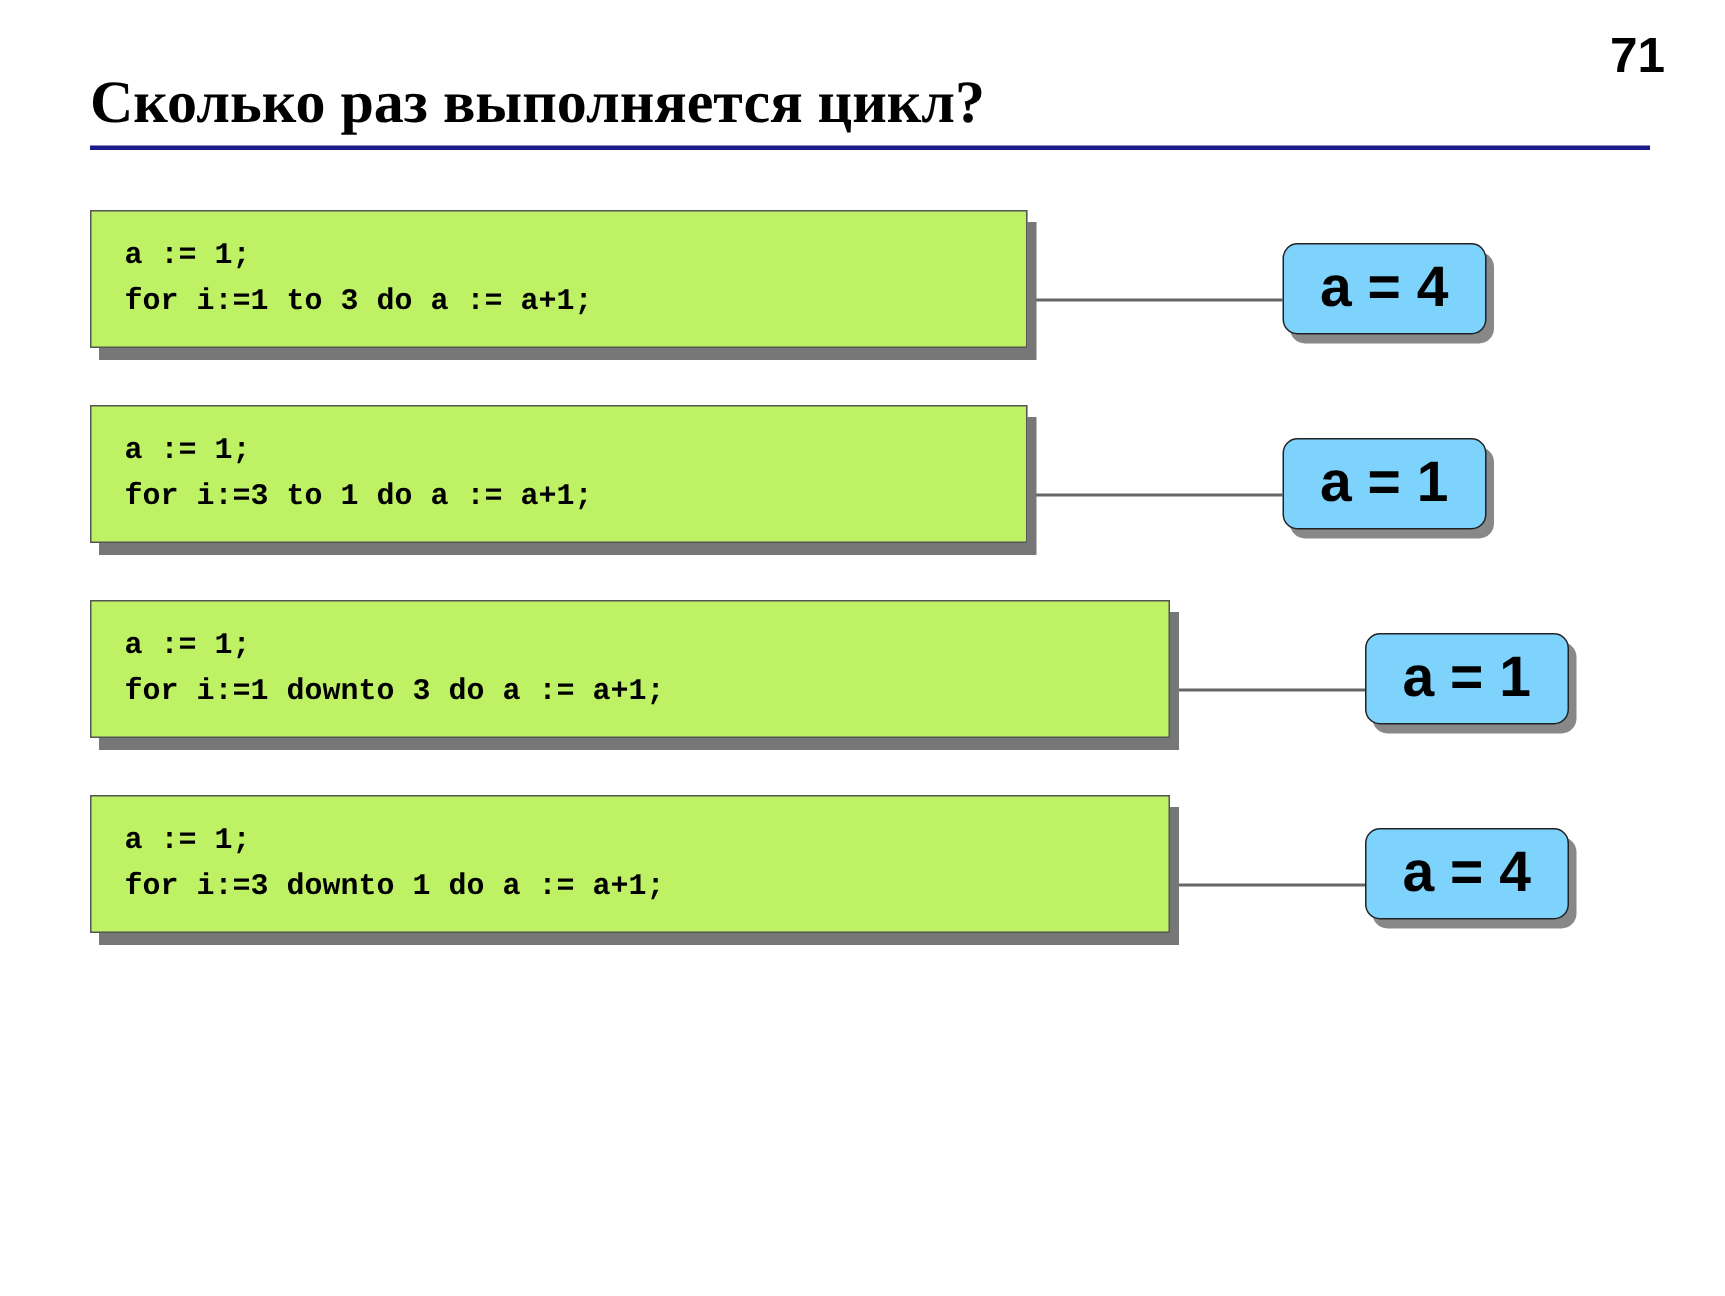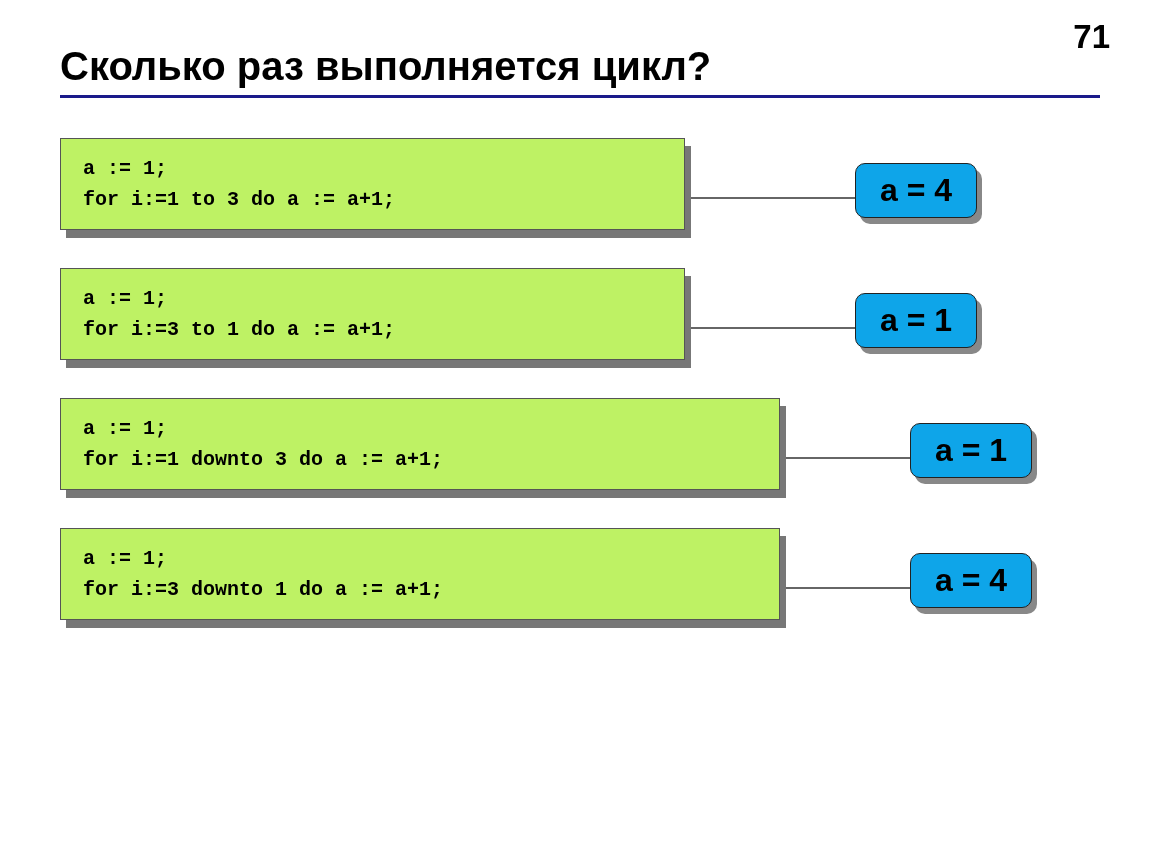--- a/index.html
+++ b/index.html
@@ -23,20 +23,21 @@
     top: 18px;
     right: 40px;
     font-weight: bold;
     font-size: 33px;
   }
   .title {
     font-size: 40px;
     font-weight: bold;
     margin-top: 24px;
     margin-bottom: 6px;
+    font-family: Liberation Serif, serif;
   }
   .rule {
     border: none;
     border-top: 3px solid #1a1a8a;
     margin: 0 0 40px 0;
     width: 100%;
   }
   .row {
     display: flex;
     align-items: center;
@@ -86,26 +87,26 @@
     left: 5px;
     width: 100%;
     height: 100%;
     background: #888;
     border-radius: 10px;
     z-index: 0;
   }
   .callout {
     position: relative;
     z-index: 1;
-    background: #0ea5e9;
+    background: #7dd3fc;
     border: 1.5px solid #222;
     border-radius: 10px;
     padding: 8px 24px;
     font-family: Arial, sans-serif;
-    font-size: 32px;
+    font-size: 38px;
     font-weight: bold;
     text-align: center;
     white-space: nowrap;
   }
 </style>
 </head>
 <body>
 
 <div class="page">
 

